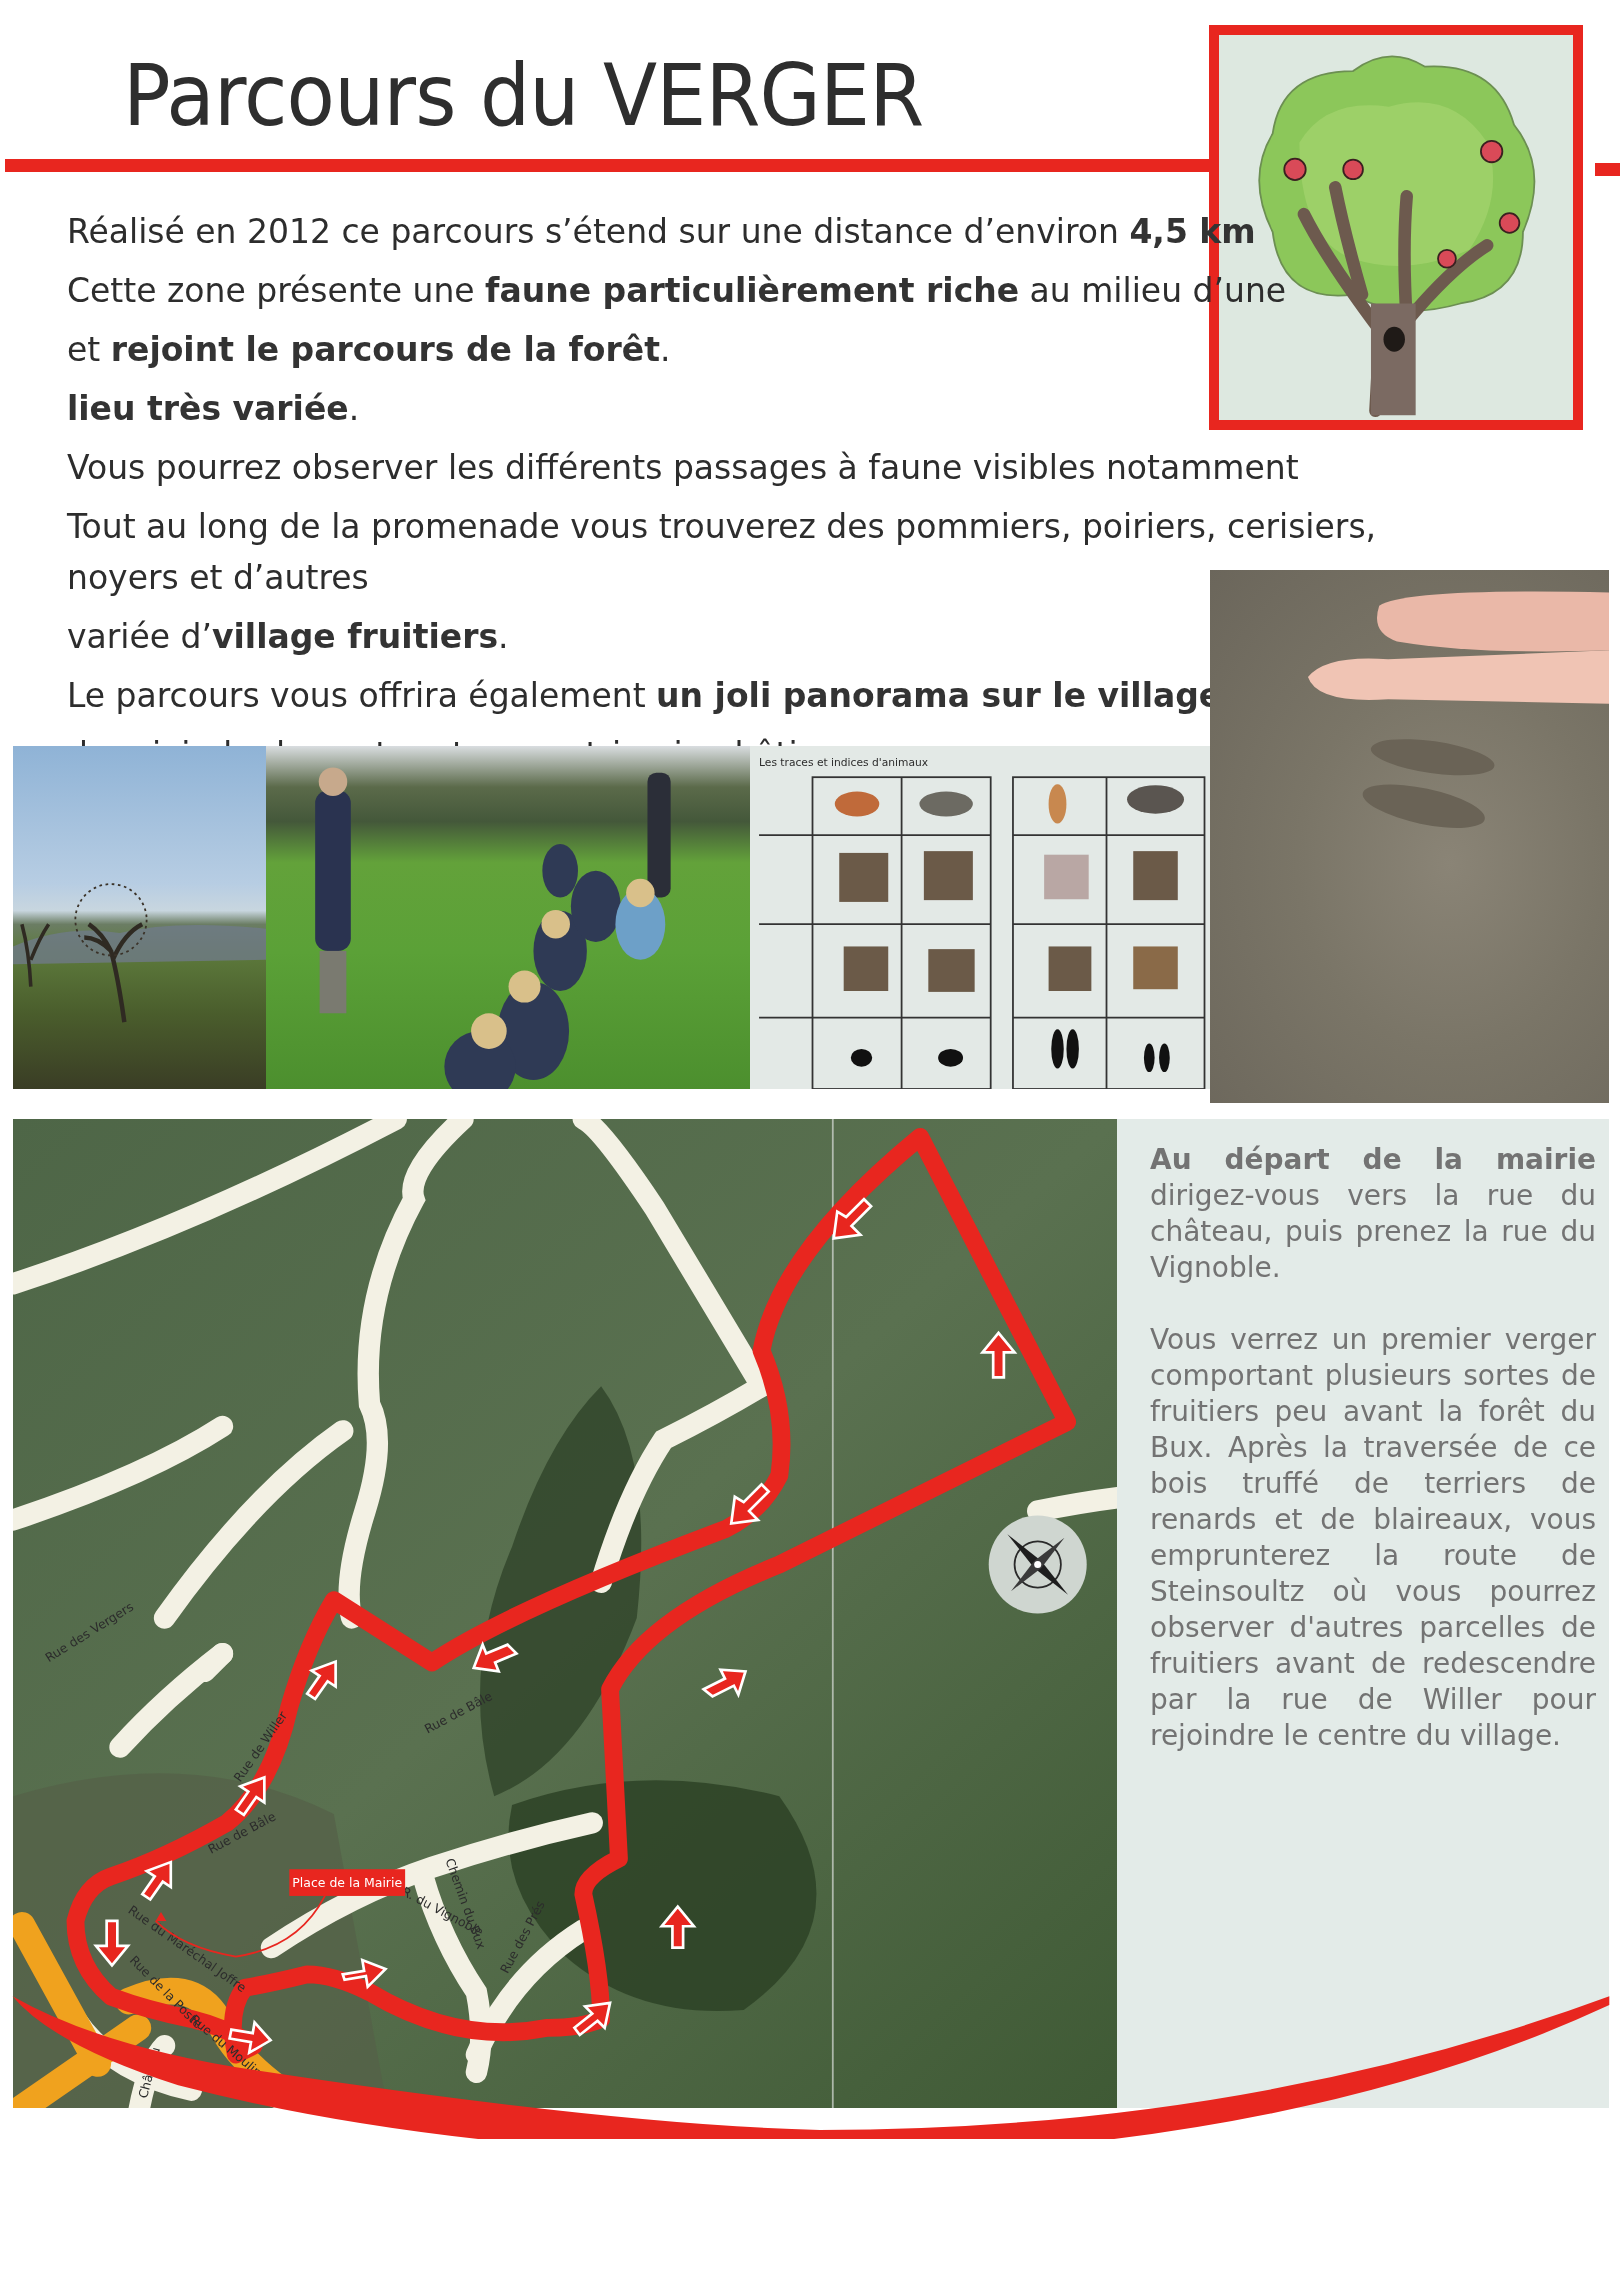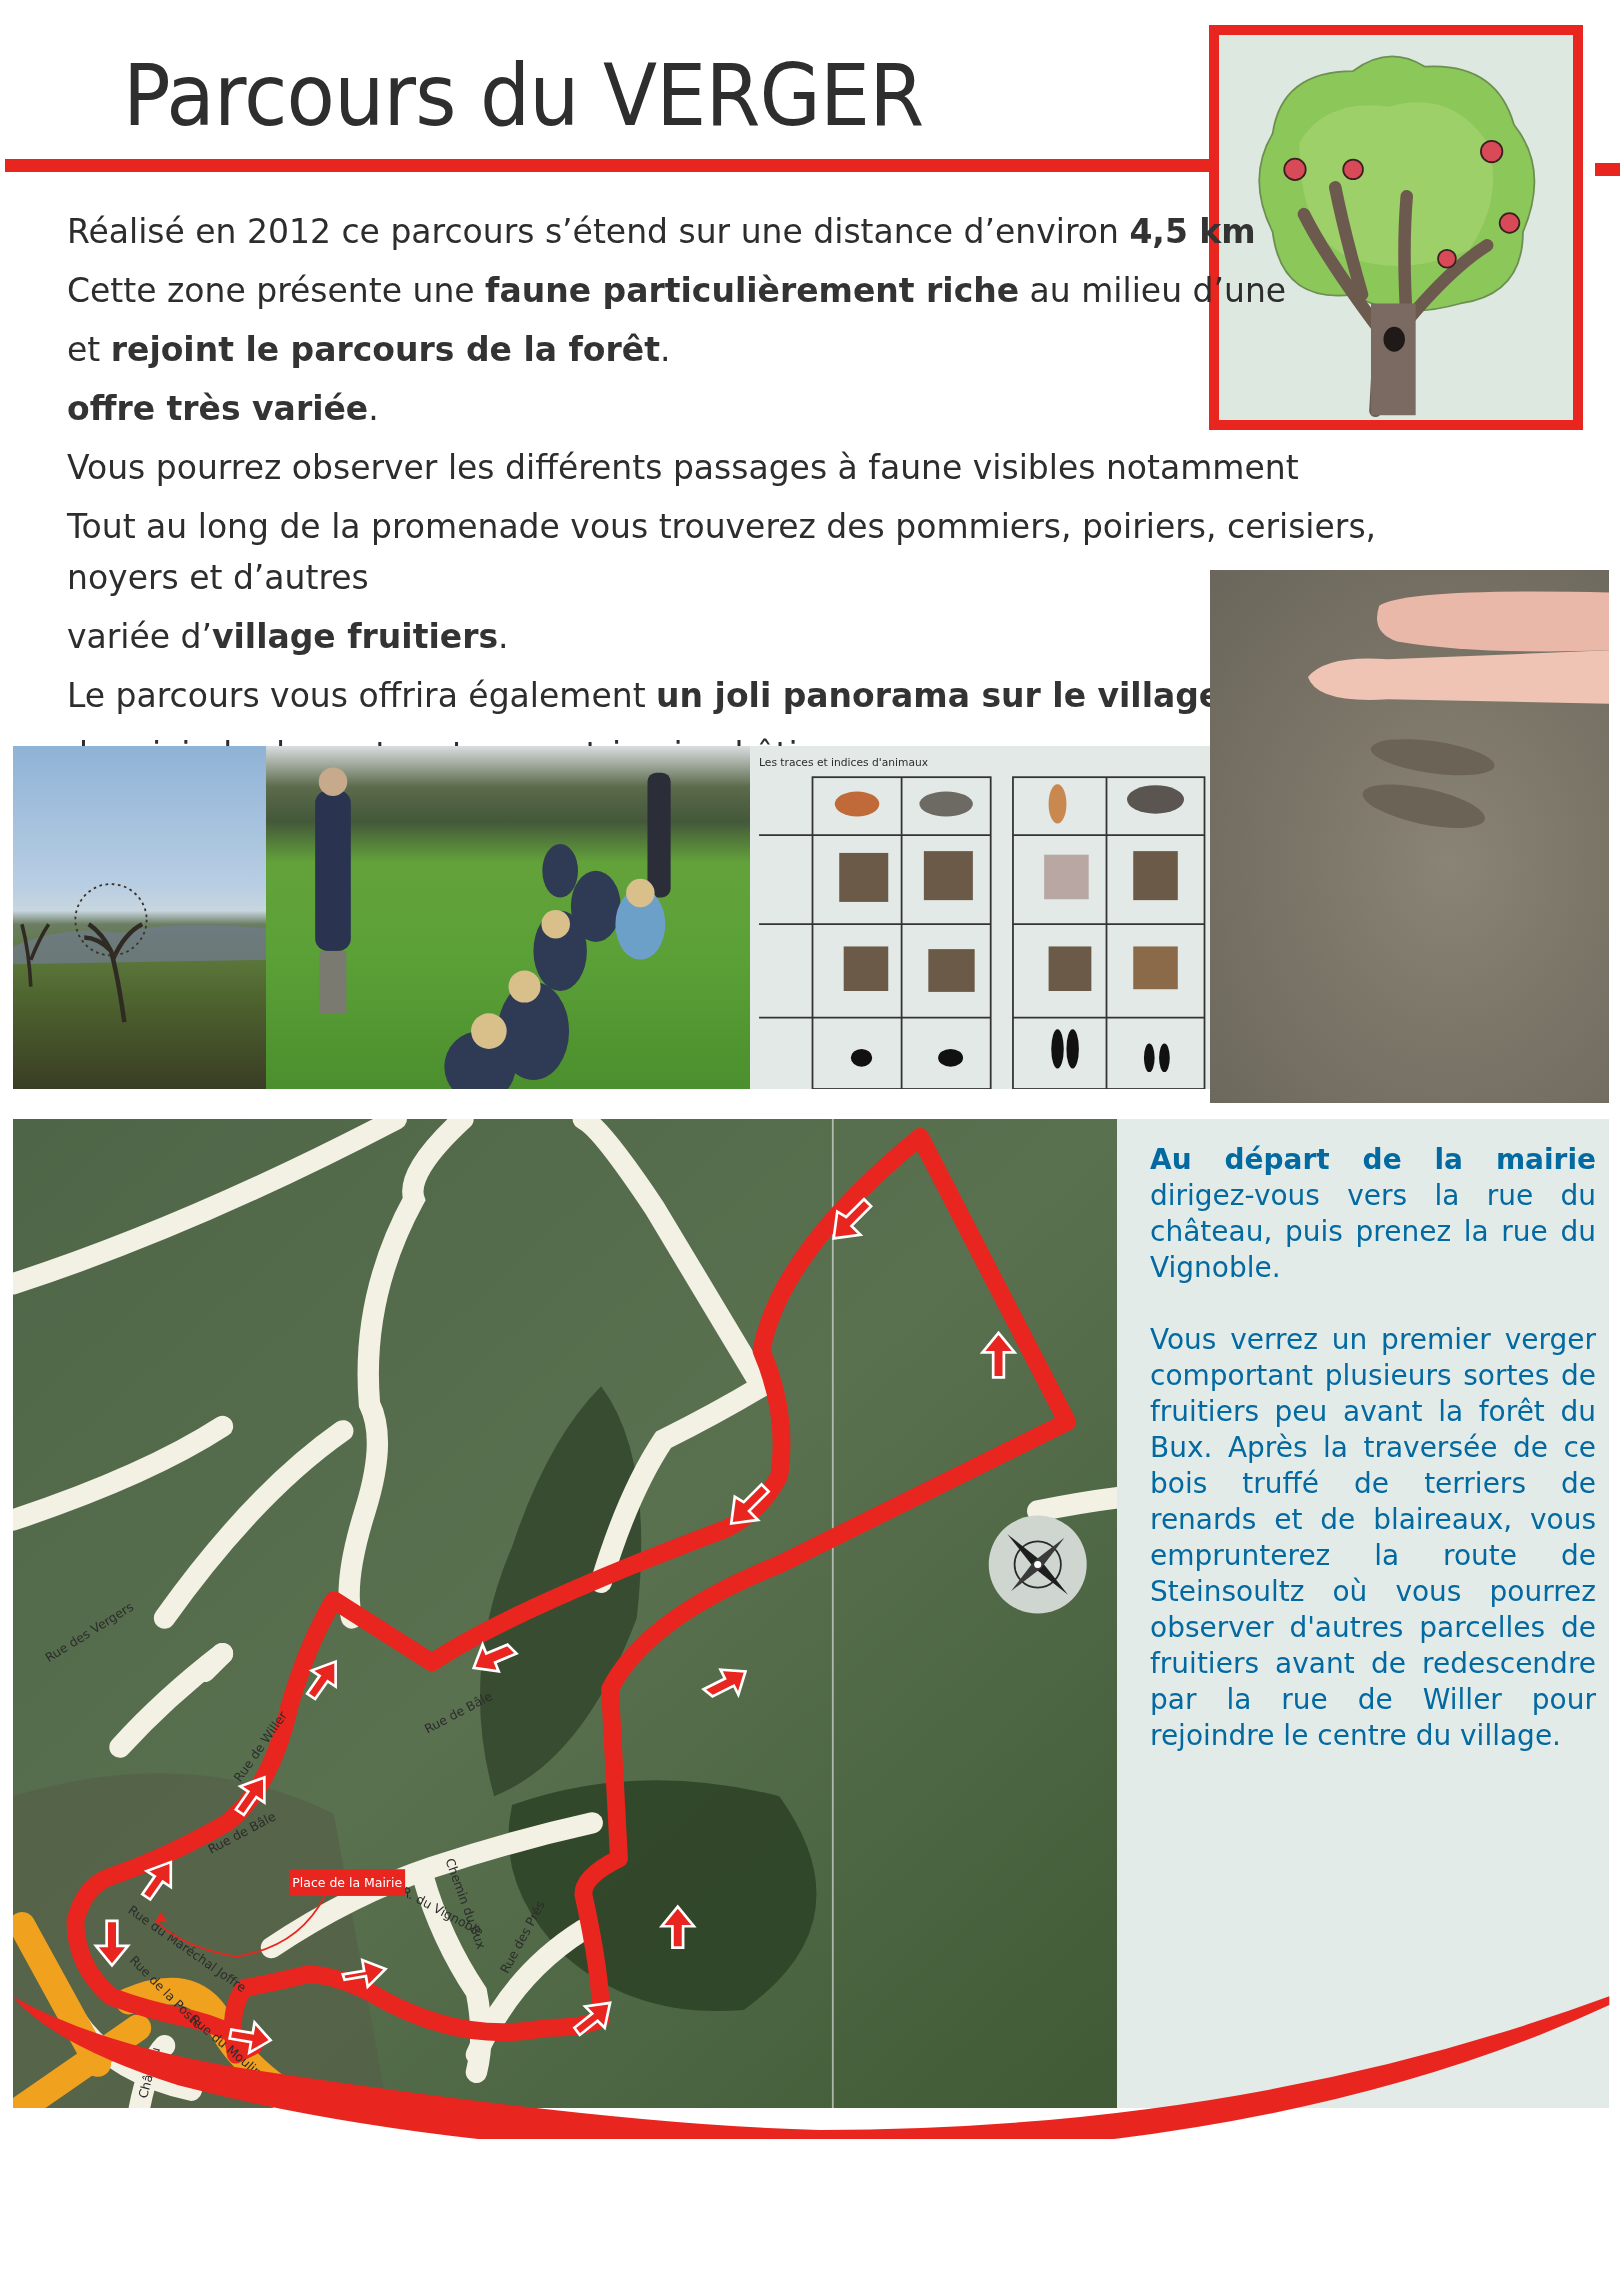--- a/index.html
+++ b/index.html
@@ -30,21 +30,21 @@
   .p2 { left:266px; top:746px; width:485px; height:343px;
         background:linear-gradient(180deg,#d9dde0 0%,#5b6a4a 12%,#44583a 22%,#63a23a 34%,#5ba137 60%,#4c8f2e 100%); }
   .p3 { left:750px; top:746px; width:460px; height:343px; background:#e3e9e6;text-align:right; }
   .p4 { left:1210px; top:570px; width:399px; height:533px;
         background:radial-gradient(ellipse at 60% 55%,#8a8476 0%,#7a7567 45%,#6b665b 100%); }
 
   
   .map { left:12.5px; top:1119px; width:1105px; height:989px; background:#4c6040; overflow:hidden; }
   .map svg { display:block; }
   .side { left:1117px; top:1119px; width:492px; height:989px; background:#e3ebe8; }
-  .side-text { left:1150px; top:1142px; width:446px; font-size:28px; line-height:36px; color:#0369a1; text-align:justify; }
+  .side-text { left:1150px; top:1142px; width:446px; font-size:28px; line-height:36px; color:#737373; text-align:justify; }
   .side-text p { margin:0 0 36px 0; }
   .side-text b { font-weight:bold; }
 
   .bottom-swoosh { left:0; top:1996px; width:1620px; height:143px; }
 
   .label { font-family:"DejaVu Sans", sans-serif; fill:#2c2c2c; }
 </style>
 </head>
 <body>
 
@@ -65,21 +65,21 @@
     <circle cx="305" cy="130" r="12" fill="#d94a58" stroke="#3a2020" stroke-width="2"></circle>
     <circle cx="325" cy="210" r="11" fill="#d94a58" stroke="#3a2020" stroke-width="2"></circle>
     <circle cx="255" cy="250" r="10" fill="#d94a58" stroke="#3a2020" stroke-width="2"></circle>
   </svg>
 </div>
 
 <div class="abs intro">
   <p><span>Réalisé en 2012 ce parcours s’étend sur une distance d’environ </span><b>4,5 km</b></p>
   <p><span>Cette zone présente une </span><b>faune particulièrement riche</b><span> au milieu d’une</span></p>
   <p><span>et </span><b>rejoint le parcours de la forêt</b><span>.</span></p>
-  <p><b>offre très variée</b><span>.</span></p>
+  <p><b>lieu très variée</b><span>.</span></p>
   <p><span>Vous pourrez observer les différents passages à faune visibles notamment</span></p>
   <p><span>Tout au long de la promenade vous trouverez des pommiers, poiriers, cerisiers, noyers et d’autres</span></p>
   <p><span>variée d’</span><b>village fruitiers</b><span>.</span></p>
   <p><span>Le parcours vous offrira également </span><b>un joli panorama sur le village</b><span> avant</span></p>
   <p><span>de rejoindre le centre et son patrimoine bâti.</span></p>
 </div>
 
 <div class="abs photo p1">
   <svg width="253" height="343" viewBox="0 0 284 385">
     <path d="M0 225 Q60 200 120 210 Q180 195 284 205 L284 240 L0 245 Z" fill="#6f7a88" opacity="0.8"></path>

